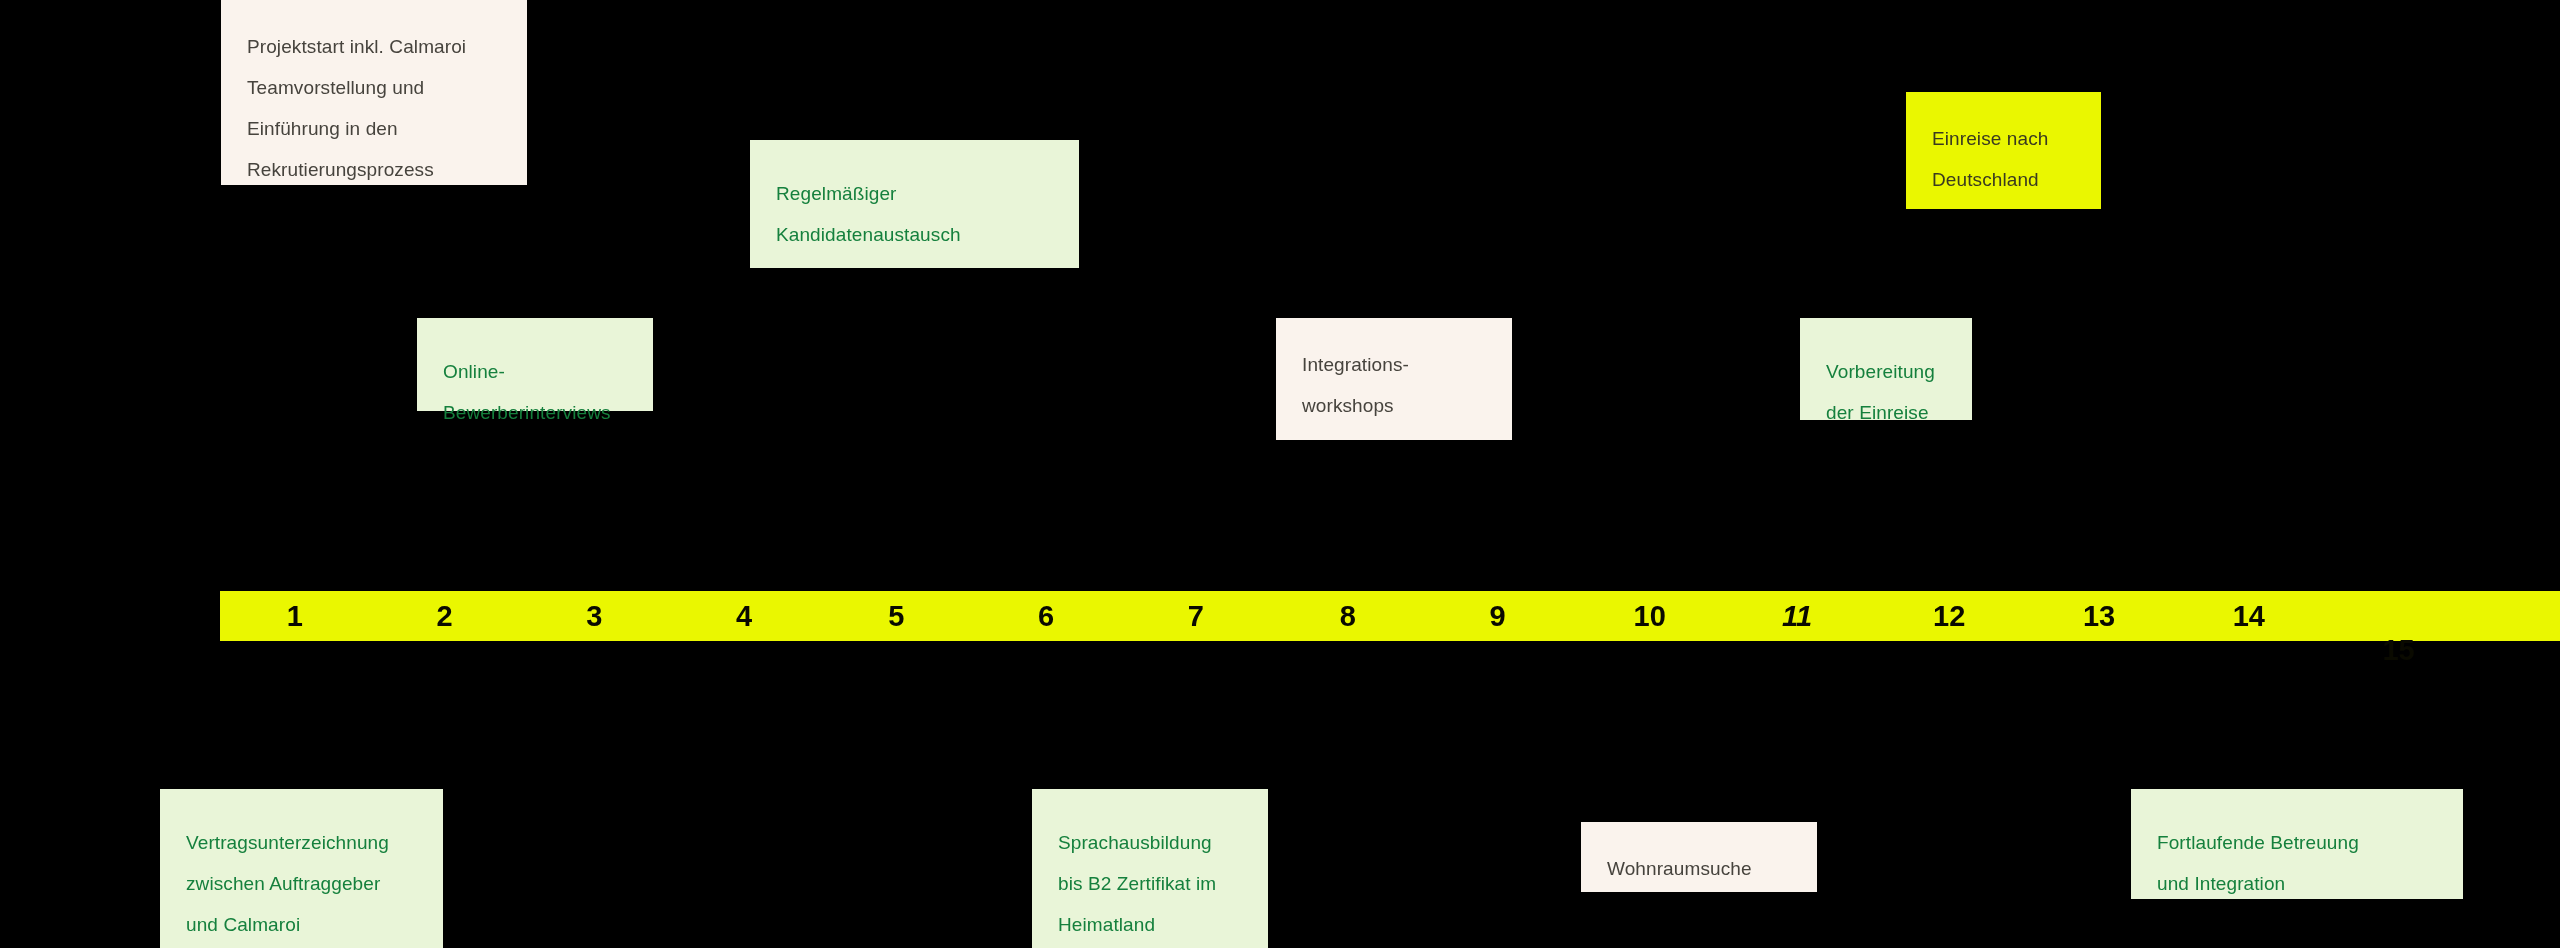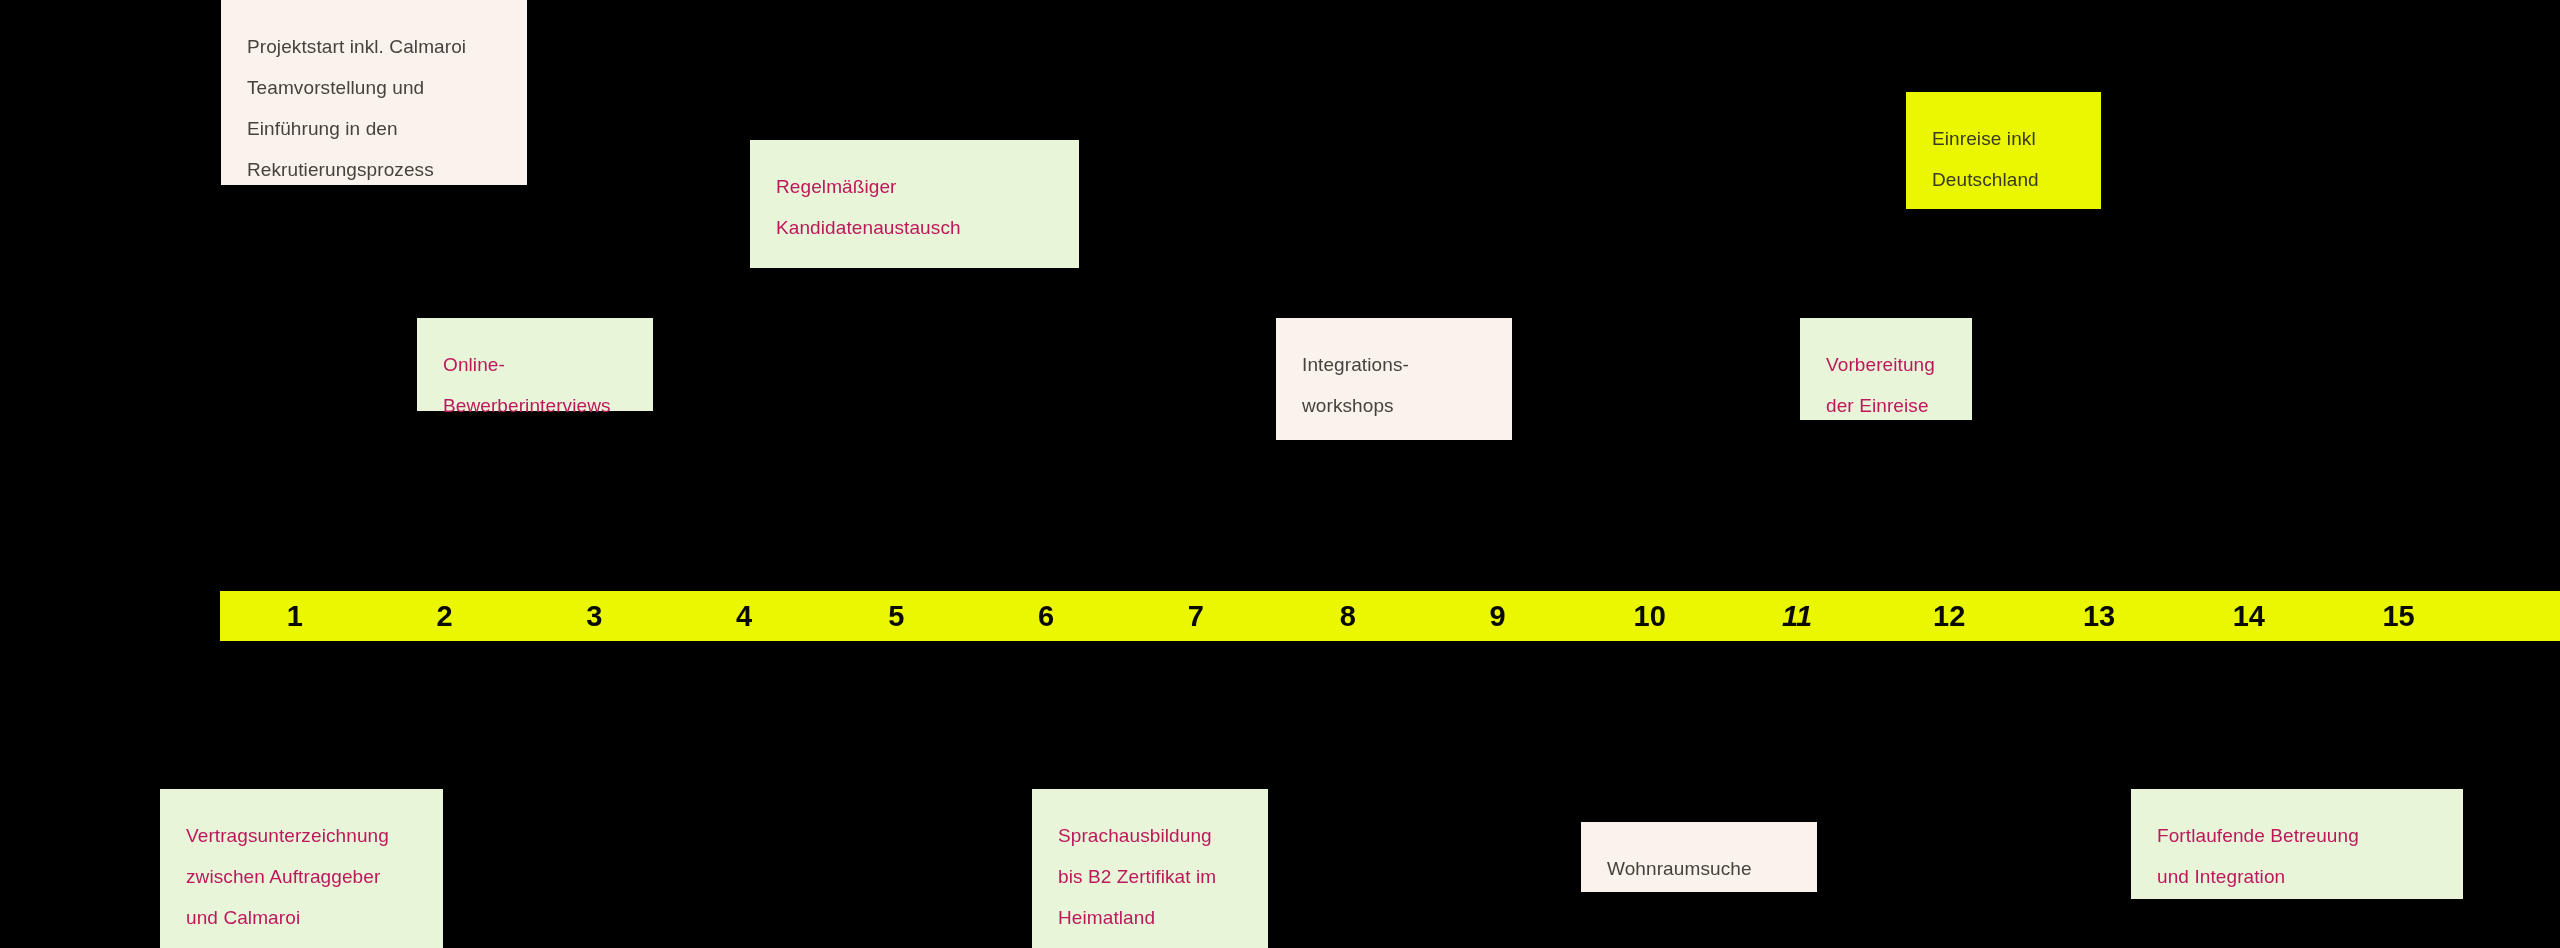--- a/index.html
+++ b/index.html
@@ -43,21 +43,22 @@
   .card.cream {
     background: #faf3ed;
   }
   .card.cream .card-text {
     color: #46433d;
   }
   .card.green {
     background: #e9f5d8;
   }
   .card.green .card-text {
-    color: #be185d;
+    color: #15803d;
+    margin-top: 7px;
   }
   .card.yellow {
     background: #eaf700;
   }
   .card.yellow .card-text {
     color: #3a3a20;
   }
 
   
   #timeline-bar {
@@ -94,21 +95,21 @@
         <span class="card-text">Projektstart inkl. Calmaroi
 Teamvorstellung und
 Einführung in den
 Rekrutierungsprozess</span>
       </div>
       <div class="card green" style="left: 750px; top: 140px; width: 329px; height: 128px;">
         <span class="card-text">Regelmäßiger
 Kandidatenaustausch</span>
       </div>
       <div class="card yellow" style="left: 1906px; top: 92px; width: 195px; height: 117px;">
-        <span class="card-text">Einreise inkl
+        <span class="card-text">Einreise nach
 Deutschland</span>
       </div>
       <div class="card green" style="left: 417px; top: 318px; width: 236px; height: 93px;">
         <span class="card-text">Online-
 Bewerberinterviews</span>
       </div>
       <div class="card cream" style="left: 1276px; top: 318px; width: 236px; height: 122px;">
         <span class="card-text">Integrations-
 workshops</span>
       </div>
@@ -144,15 +145,15 @@
       <span class="tick" style="left: 28.9%;">5</span>
       <span class="tick" style="left: 35.3%;">6</span>
       <span class="tick" style="left: 41.7%;">7</span>
       <span class="tick" style="left: 48.2%;">8</span>
       <span class="tick" style="left: 54.6%;">9</span>
       <span class="tick" style="left: 61.1%;">10</span>
       <span class="tick" style="left: 67.4%; font-style: italic;">11</span>
       <span class="tick" style="left: 73.9%;">12</span>
       <span class="tick" style="left: 80.3%; text-align: center;">13</span>
       <span class="tick" style="left: 86.7%;">14</span>
-      <span class="tick" style="left: 93.1%;">15</span>
+      <span class="tick" style="left: 93.1%; margin-top: 34px;">15</span>
     </div>
 </div>
 
 </body></html>

